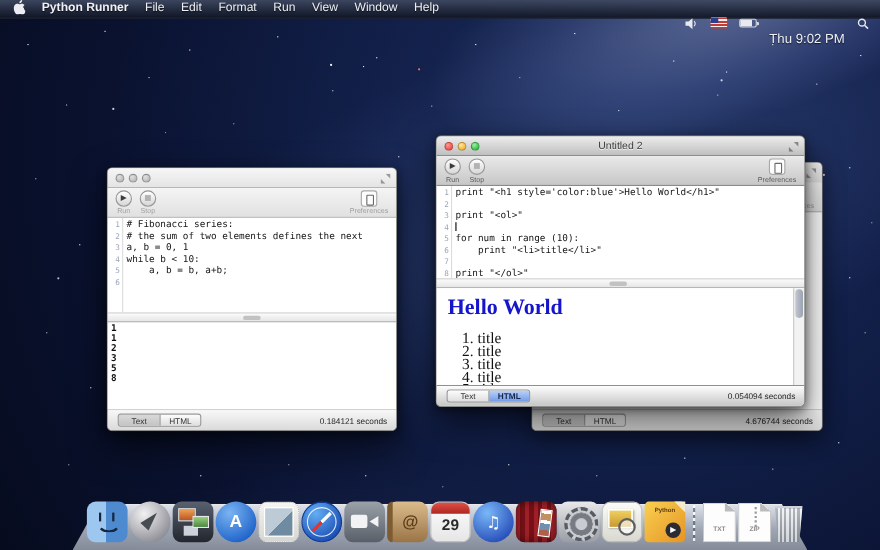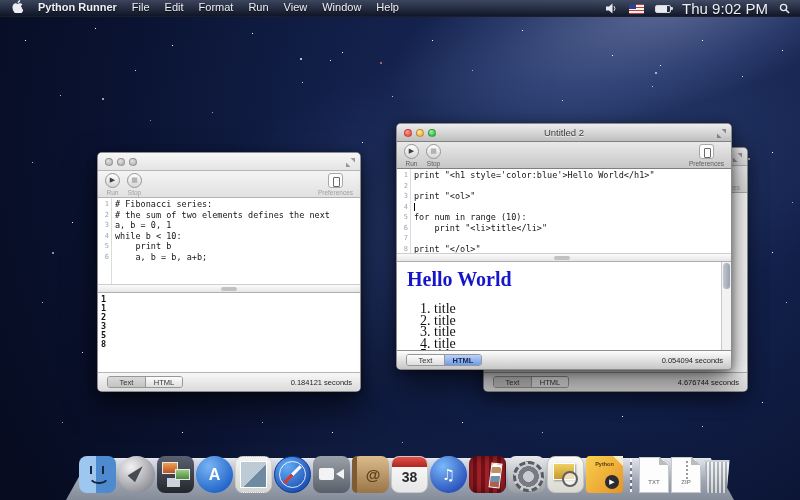--- a/index.html
+++ b/index.html
@@ -39,21 +39,21 @@
     text-shadow:0 1px 1px rgba(0,0,0,.7); }
   .menubar .left { display:flex; align-items:center; gap:15px; padding-left:12px; }
   .menubar .appname { font-weight:bold; }
   .menubar .right { margin-left:auto; display:flex; align-items:center; gap:11px; padding-right:10px; }
   .flag { width:15px; height:10px; position:relative; overflow:hidden; border-radius:1px;
     background:repeating-linear-gradient(180deg,#c23b36 0 1.5px,#f2f2f2 1.5px 3px); }
   .flag::before { content:""; position:absolute; left:0; top:0; width:7px; height:5px; background:#2c3f8c; }
   .battery { width:16px; height:8px; border:1px solid #d5d8de; border-radius:2px; position:relative;
     background:linear-gradient(90deg,#e8eaf0 0 75%, transparent 75%); }
   .battery::after { content:""; position:absolute; right:-3px; top:1.5px; width:2px; height:3px; background:#d5d8de; border-radius:0 1px 1px 0; }
-  .clock { font-size:15px; }
+  .clock { font-size:12px;margin-top:28px; }
 
   
   .window { position:absolute; display:flex; flex-direction:column; background:#fff;
     border-radius:5px; border:1px solid rgba(0,0,0,.45);
     box-shadow:0 14px 32px rgba(0,0,0,.6), 0 2px 8px rgba(0,0,0,.4); }
   .window.behind { box-shadow:0 8px 20px rgba(0,0,0,.45); }
   .titlebar { height:18px; flex:0 0 18px; position:relative; display:flex; align-items:center;
     border-radius:4px 4px 0 0; border-bottom:1px solid #808080;
     background:linear-gradient(#ededed,#bfbfbf); }
   .inactive .titlebar { background:linear-gradient(#f6f6f6,#e4e4e4); border-bottom-color:#b6b6b6; }
@@ -306,21 +306,20 @@
         <div>3</div>
           <div>4</div>
         <div>5</div>
           <div>6</div>
       </div>
       <div class="codelines">
         <div class="codeline"># Fibonacci series:</div>
         <div class="codeline"># the sum of two elements defines the next</div>
         <div class="codeline">a, b = 0, 1</div>
         <div class="codeline">while b &lt; 10:</div>
-        <div class="codeline">    print b</div>
         <div class="codeline">    a, b = b, a+b;</div>
       </div>
     </div>
     <div class="hscroll">
         <div class="hthumb"></div>
       </div>
     <div class="outputplain">
       <div class="outline">1</div>
       <div class="outline">1</div>
       <div class="outline">2</div>
@@ -451,21 +450,21 @@
       <div class="dicon i-appstore">
           <span class="glyph">A</span>
         </div>
       <div class="dicon i-mail"></div>
       <div class="dicon i-safari"></div>
       <div class="dicon i-facetime"></div>
       <div class="dicon i-contacts">
           <span class="glyph">@</span>
         </div>
       <div class="dicon i-ical">
-          <span class="glyph">38</span>
+          <span class="glyph">29</span>
         </div>
       <div class="dicon i-itunes">
           <span class="glyph">♫</span>
         </div>
       <div class="dicon i-photobooth"></div>
       <div class="dicon i-sysprefs"></div>
       <div class="dicon i-preview"></div>
       <div class="dicon i-python">
           <span class="pylabel">Python</span>
         </div>

